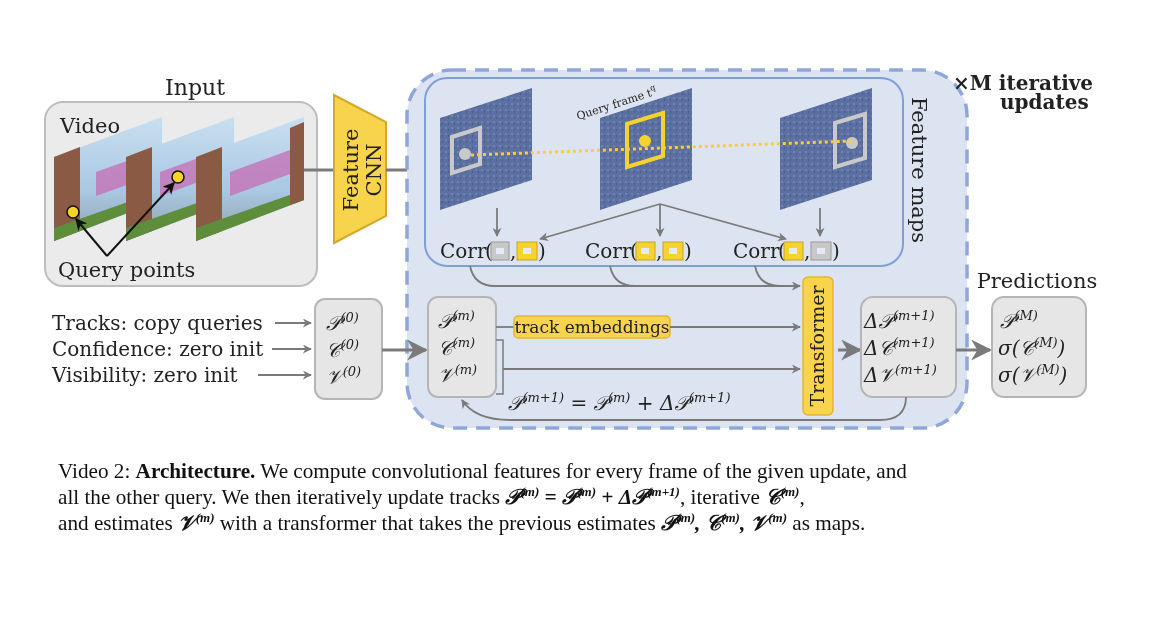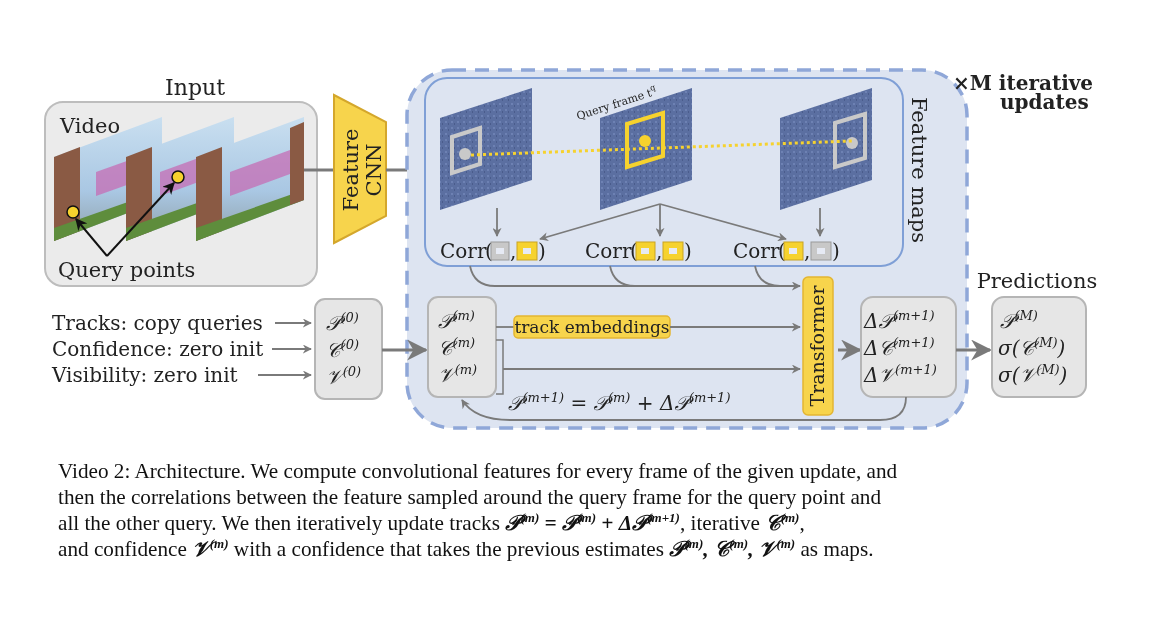--- a/index.html
+++ b/index.html
@@ -6,21 +6,21 @@
   body { width: 1154px; height: 620px; position: relative; overflow: hidden; font-family: "DejaVu Serif", "Liberation Serif", serif; color: #222; }
   svg.fig { position: absolute; left: 0; top: 0; }
   .serif { font-family: "DejaVu Serif", "Liberation Serif", serif; }
   .tx { fill: #222; }
   .mathi { font-style: italic; }
   .caption {
     position: absolute; left: 58px; top: 458px; width: 1050px;
     font-family: "Liberation Serif", "DejaVu Serif", serif;
     font-size: 21.2px; line-height: 26px; color: #111; text-align: justify;
   }
-  .caption b { font-weight: normal; }
+  .caption b { font-weight: bold; }
   .caption .m { font-style: italic; font-weight: bold; }
   .caption sup { font-size: 13px; vertical-align: 8px; line-height: 0; }
 </style>
 </head>
 <body>
 
 <svg class="fig" width="1154" height="450" viewBox="0 0 1154 450">
   <defs>
     <marker id="ah" viewBox="0 0 10 10" refX="9" refY="5" markerWidth="7" markerHeight="7" orient="auto-start-reverse">
       <path d="M0,0 L10,5 L0,10 L3,5 z" fill="#7a7a7a"></path>
@@ -208,26 +208,25 @@
   <text class="tx serif mathi" x="998" y="355" font-size="20"><tspan>σ(</tspan><tspan>𝒞</tspan><tspan font-size="13" dy="-8">(M)</tspan><tspan dy="8">)</tspan></text>
   <text class="tx serif mathi" x="998" y="382" font-size="20"><tspan>σ(</tspan><tspan>𝒱</tspan><tspan font-size="13" dy="-8">(M)</tspan><tspan dy="8">)</tspan></text>
 </svg>
 
 <div class="caption">
   <div>
     <span>Video 2:</span>
     <b>Architecture.</b>
     <span>We compute convolutional features for every frame of the given update, and</span>
   </div>
-  <div>then the correlations between the feature sampled around the query frame for the query point and</div>
   <div>
     <span>all the other query. We then iteratively update tracks</span>
     <span class="m"><span>𝒫</span><sup>(m)</sup><span> = </span><span>𝒫</span><sup>(m)</sup><span> + </span><span>Δ𝒫</span><sup>(m+1)</sup></span><span>, iterative</span>
     <span class="m"><span>𝒞</span><sup>(m)</sup></span>,
   </div>
   <div>
-    <span>and confidence</span>
+    <span>and estimates</span>
     <span class="m"><span>𝒱</span><sup>(m)</sup></span>
-    <span>with a confidence that takes the previous estimates</span>
+    <span>with a transformer that takes the previous estimates</span>
     <span class="m"><span>𝒫</span><sup>(m)</sup>, <span>𝒞</span><sup>(m)</sup>, <span>𝒱</span><sup>(m)</sup></span>
     <span>as maps.</span>
   </div>
 </div>
 
 </body></html>

